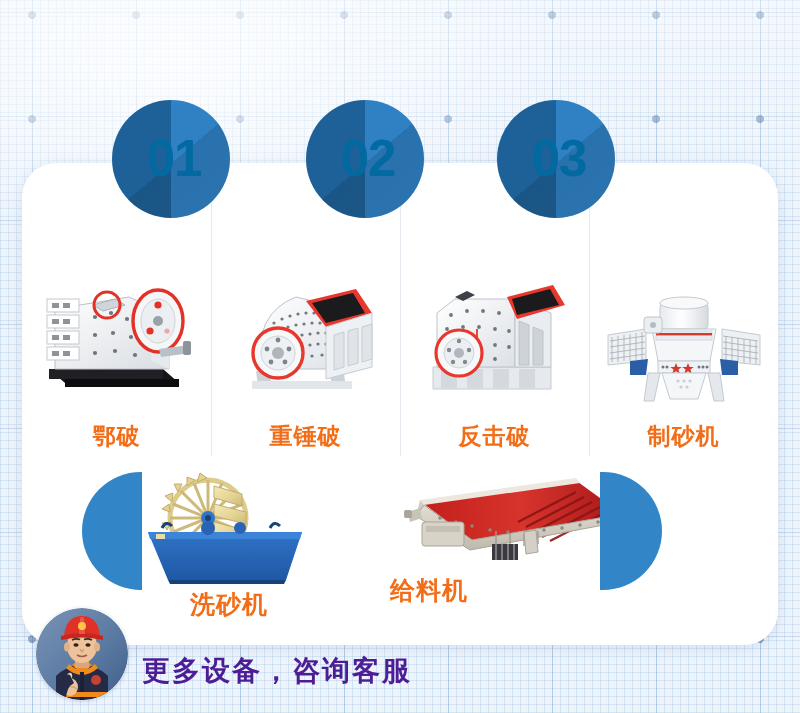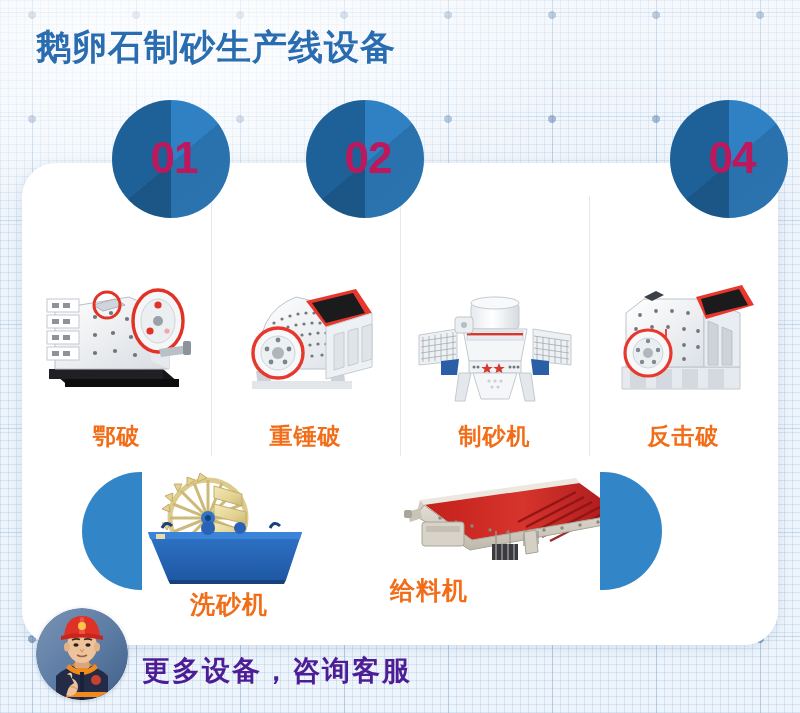--- a/index.html
+++ b/index.html
@@ -109,22 +109,22 @@
     position: absolute;
     inset: 0;
     background: linear-gradient(140deg, rgba(0,0,0,0) 52%, rgba(0,0,0,.12) 52%, rgba(0,0,0,.10) 100%);
   }
   .badge .num {
     position: absolute;
     inset: 0;
     display: flex;
     align-items: center;
     justify-content: center;
-    color: #be185d;
-    font-size: 44px;
+    color: #0369a1;
+    font-size: 51px;
     font-weight: bold;
     letter-spacing: -1px;
     padding-left: 6px;
     padding-bottom: 2px;
   }
   
   #badge-01 { left: 112px; top: 100px; }
   #badge-02 { left: 306px; top: 100px; text-align: right; }
   #badge-03 { left: 497px; top: 100px; }
   #badge-04 { left: 670px; top: 100px; }
@@ -249,41 +249,40 @@
 </head>
 <body>
 
 <div id="stage">
 
   <div id="grid-fine"></div>
   <div id="grid-major"></div>
   <div id="grid-cross"></div>
   <div id="grid-wash"></div>
 
-  <div id="page-title">鹅卵石制砂生产线设备</div>
 
   <div id="white-panel"></div>
 
   <div class="badge" id="badge-01">
     <div class="half-l"></div>
     <div class="half-r"></div>
     <div class="sheen"></div>
     <div class="num">01</div>
   </div>
   <div class="badge" id="badge-02">
     <div class="half-l"></div>
     <div class="half-r"></div>
     <div class="sheen"></div>
     <div class="num">02</div>
   </div>
-  <div class="badge" id="badge-04">
+  <div class="badge" id="badge-03">
     <div class="half-l"></div>
     <div class="half-r"></div>
     <div class="sheen"></div>
-    <div class="num">04</div>
+    <div class="num">03</div>
   </div>
 
   <div id="columns">
 
     <div class="col">
       <div class="machine">
         <svg class="mach-svg" viewBox="0 0 168 150" xmlns="http://www.w3.org/2000/svg">
           <defs>
             <linearGradient id="jcBody" x1="0" y1="0" x2="1" y2="1">
               <stop offset="0%" stop-color="#ffffff"></stop>
@@ -419,83 +418,20 @@
           </g>
         </svg>
       </div>
       <div class="col-label">重锤破</div>
     </div>
 
     <div class="col">
       <div class="machine">
         <svg class="mach-svg" viewBox="0 0 168 150" xmlns="http://www.w3.org/2000/svg">
           <defs>
-            <linearGradient id="smCyl" x1="0" y1="0" x2="1" y2="0">
-              <stop offset="0%" stop-color="#e6eaee"></stop>
-                <stop offset="45%" stop-color="#ffffff"></stop>
-              <stop offset="100%" stop-color="#d6dbe0"></stop>
-            </linearGradient>
-          </defs>
-
-          <g>
-            <path d="M8 74 L46 68 L46 100 L8 104 Z" fill="#eef1f4" stroke="#c3cad0" stroke-width="1"></path>
-            <path d="M122 68 L160 74 L160 104 L122 100 Z" fill="#eef1f4" stroke="#c3cad0" stroke-width="1"></path>
-            <g stroke="#9aa2a9" stroke-width=".7" fill="none">
-              <path d="M12 76 L12 101 M18 75 L18 101 M24 74 L24 100 M30 73 L30 100 M36 72 L36 99 M42 71 L42 99"></path>
-              <path d="M10 80 L45 75 M10 86 L45 81 M10 92 L45 87 M10 98 L45 93"></path>
-              <path d="M126 75 L126 100 M132 76 L132 101 M138 77 L138 101 M144 78 L144 102 M150 79 L150 102 M156 80 L156 103"></path>
-              <path d="M123 75 L158 80 M123 81 L158 86 M123 87 L158 92 M123 93 L158 98"></path>
-            </g>
-          </g>
-
-          <path d="M30 100 L48 98 L46 114 L30 114 Z" fill="#2a5fa8"></path>
-          <path d="M120 98 L138 100 L138 114 L122 114 Z" fill="#2a5fa8"></path>
-
-          <rect x="60" y="42" width="48" height="26" rx="4" fill="url(#smCyl)" stroke="#c3cad0" stroke-width="1"></rect>
-          <ellipse cx="84" cy="42" rx="24" ry="6" fill="#f7f9fa" stroke="#c3cad0" stroke-width="1"></ellipse>
-
-          <path d="M52 68 L116 68 L110 100 L58 100 Z" fill="#f4f6f8" stroke="#c3cad0" stroke-width="1"></path>
-          <rect x="56" y="70" width="56" height="9" fill="#e9edf1" stroke="#ccd2d8" stroke-width=".8"></rect>
-          <rect x="56" y="72" width="56" height="2.4" fill="#d8372b"></rect>
-
-          <rect x="44" y="56" width="18" height="16" rx="3" fill="#eceff2" stroke="#bfc6cd" stroke-width="1"></rect>
-          <circle cx="53" cy="64" r="3" fill="#b6bdc4"></circle>
-
-          <rect x="58" y="100" width="52" height="12" fill="#f0f3f5" stroke="#c3cad0" stroke-width="1"></rect>
-          <g fill="#d8372b">
-            <polygon points="76,102 77.6,106 81.8,106 78.4,108.6 79.8,112.6 76,110.2 72.2,112.6 73.6,108.6 70.2,106 74.4,106"></polygon>
-            <polygon points="88,102 89.6,106 93.8,106 90.4,108.6 91.8,112.6 88,110.2 84.2,112.6 85.6,108.6 82.2,106 86.4,106"></polygon>
-          </g>
-          <g fill="#6f767d">
-            <circle cx="63" cy="106" r="1.5"></circle>
-              <circle cx="67" cy="106" r="1.5"></circle>
-            <circle cx="99" cy="106" r="1.5"></circle>
-              <circle cx="103" cy="106" r="1.5"></circle>
-              <circle cx="107" cy="106" r="1.5"></circle>
-          </g>
-
-          <path d="M62 112 L106 112 L98 138 L70 138 Z" fill="#f4f6f8" stroke="#c3cad0" stroke-width="1"></path>
-          <g fill="#c9cfd5">
-            <circle cx="78" cy="120" r="1.6"></circle>
-              <circle cx="84" cy="120" r="1.6"></circle>
-              <circle cx="90" cy="120" r="1.6"></circle>
-            <circle cx="81" cy="126" r="1.6"></circle>
-              <circle cx="87" cy="126" r="1.6"></circle>
-          </g>
-          <path d="M48 112 L60 112 L54 140 L44 140 Z" fill="#e4e8ec" stroke="#c3cad0" stroke-width="1"></path>
-          <path d="M108 112 L120 112 L124 140 L114 140 Z" fill="#e4e8ec" stroke="#c3cad0" stroke-width="1"></path>
-        </svg>
-      </div>
-      <div class="col-label">制砂机</div>
-    </div>
-
-    <div class="col">
-      <div class="machine">
-        <svg class="mach-svg" viewBox="0 0 168 150" xmlns="http://www.w3.org/2000/svg">
-          <defs>
             <linearGradient id="icBody" x1="0" y1="0" x2="1" y2="1">
               <stop offset="0%" stop-color="#ffffff"></stop>
                 <stop offset="100%" stop-color="#dde1e6"></stop>
             </linearGradient>
           </defs>
 
           <path d="M22 106 L140 106 L140 128 L22 128 Z" fill="#e6eaee" stroke="#c5ccd2" stroke-width="1"></path>
           <g fill="#d3d9df">
             <rect x="30" y="108" width="16" height="20"></rect>
             <rect x="56" y="108" width="16" height="20"></rect>
@@ -545,20 +481,83 @@
               <circle cx="58" cy="89" r="2.2"></circle>
             <circle cx="54" cy="101" r="2.2"></circle>
               <circle cx="42" cy="101" r="2.2"></circle>
             <circle cx="38" cy="89" r="2.2"></circle>
           </g>
         </svg>
       </div>
       <div class="col-label">反击破</div>
     </div>
 
+    <div class="col">
+      <div class="machine">
+        <svg class="mach-svg" viewBox="0 0 168 150" xmlns="http://www.w3.org/2000/svg">
+          <defs>
+            <linearGradient id="smCyl" x1="0" y1="0" x2="1" y2="0">
+              <stop offset="0%" stop-color="#e6eaee"></stop>
+                <stop offset="45%" stop-color="#ffffff"></stop>
+              <stop offset="100%" stop-color="#d6dbe0"></stop>
+            </linearGradient>
+          </defs>
+
+          <g>
+            <path d="M8 74 L46 68 L46 100 L8 104 Z" fill="#eef1f4" stroke="#c3cad0" stroke-width="1"></path>
+            <path d="M122 68 L160 74 L160 104 L122 100 Z" fill="#eef1f4" stroke="#c3cad0" stroke-width="1"></path>
+            <g stroke="#9aa2a9" stroke-width=".7" fill="none">
+              <path d="M12 76 L12 101 M18 75 L18 101 M24 74 L24 100 M30 73 L30 100 M36 72 L36 99 M42 71 L42 99"></path>
+              <path d="M10 80 L45 75 M10 86 L45 81 M10 92 L45 87 M10 98 L45 93"></path>
+              <path d="M126 75 L126 100 M132 76 L132 101 M138 77 L138 101 M144 78 L144 102 M150 79 L150 102 M156 80 L156 103"></path>
+              <path d="M123 75 L158 80 M123 81 L158 86 M123 87 L158 92 M123 93 L158 98"></path>
+            </g>
+          </g>
+
+          <path d="M30 100 L48 98 L46 114 L30 114 Z" fill="#2a5fa8"></path>
+          <path d="M120 98 L138 100 L138 114 L122 114 Z" fill="#2a5fa8"></path>
+
+          <rect x="60" y="42" width="48" height="26" rx="4" fill="url(#smCyl)" stroke="#c3cad0" stroke-width="1"></rect>
+          <ellipse cx="84" cy="42" rx="24" ry="6" fill="#f7f9fa" stroke="#c3cad0" stroke-width="1"></ellipse>
+
+          <path d="M52 68 L116 68 L110 100 L58 100 Z" fill="#f4f6f8" stroke="#c3cad0" stroke-width="1"></path>
+          <rect x="56" y="70" width="56" height="9" fill="#e9edf1" stroke="#ccd2d8" stroke-width=".8"></rect>
+          <rect x="56" y="72" width="56" height="2.4" fill="#d8372b"></rect>
+
+          <rect x="44" y="56" width="18" height="16" rx="3" fill="#eceff2" stroke="#bfc6cd" stroke-width="1"></rect>
+          <circle cx="53" cy="64" r="3" fill="#b6bdc4"></circle>
+
+          <rect x="58" y="100" width="52" height="12" fill="#f0f3f5" stroke="#c3cad0" stroke-width="1"></rect>
+          <g fill="#d8372b">
+            <polygon points="76,102 77.6,106 81.8,106 78.4,108.6 79.8,112.6 76,110.2 72.2,112.6 73.6,108.6 70.2,106 74.4,106"></polygon>
+            <polygon points="88,102 89.6,106 93.8,106 90.4,108.6 91.8,112.6 88,110.2 84.2,112.6 85.6,108.6 82.2,106 86.4,106"></polygon>
+          </g>
+          <g fill="#6f767d">
+            <circle cx="63" cy="106" r="1.5"></circle>
+              <circle cx="67" cy="106" r="1.5"></circle>
+            <circle cx="99" cy="106" r="1.5"></circle>
+              <circle cx="103" cy="106" r="1.5"></circle>
+              <circle cx="107" cy="106" r="1.5"></circle>
+          </g>
+
+          <path d="M62 112 L106 112 L98 138 L70 138 Z" fill="#f4f6f8" stroke="#c3cad0" stroke-width="1"></path>
+          <g fill="#c9cfd5">
+            <circle cx="78" cy="120" r="1.6"></circle>
+              <circle cx="84" cy="120" r="1.6"></circle>
+              <circle cx="90" cy="120" r="1.6"></circle>
+            <circle cx="81" cy="126" r="1.6"></circle>
+              <circle cx="87" cy="126" r="1.6"></circle>
+          </g>
+          <path d="M48 112 L60 112 L54 140 L44 140 Z" fill="#e4e8ec" stroke="#c3cad0" stroke-width="1"></path>
+          <path d="M108 112 L120 112 L124 140 L114 140 Z" fill="#e4e8ec" stroke="#c3cad0" stroke-width="1"></path>
+        </svg>
+      </div>
+      <div class="col-label">制砂机</div>
+    </div>
+
   </div>
 
   <div class="badge-half" id="badge-05">
     <div class="disc"></div>
     <div class="num">05</div>
   </div>
   <div class="badge-half" id="badge-06">
     <div class="disc"></div>
     <div class="num">06</div>
   </div>

